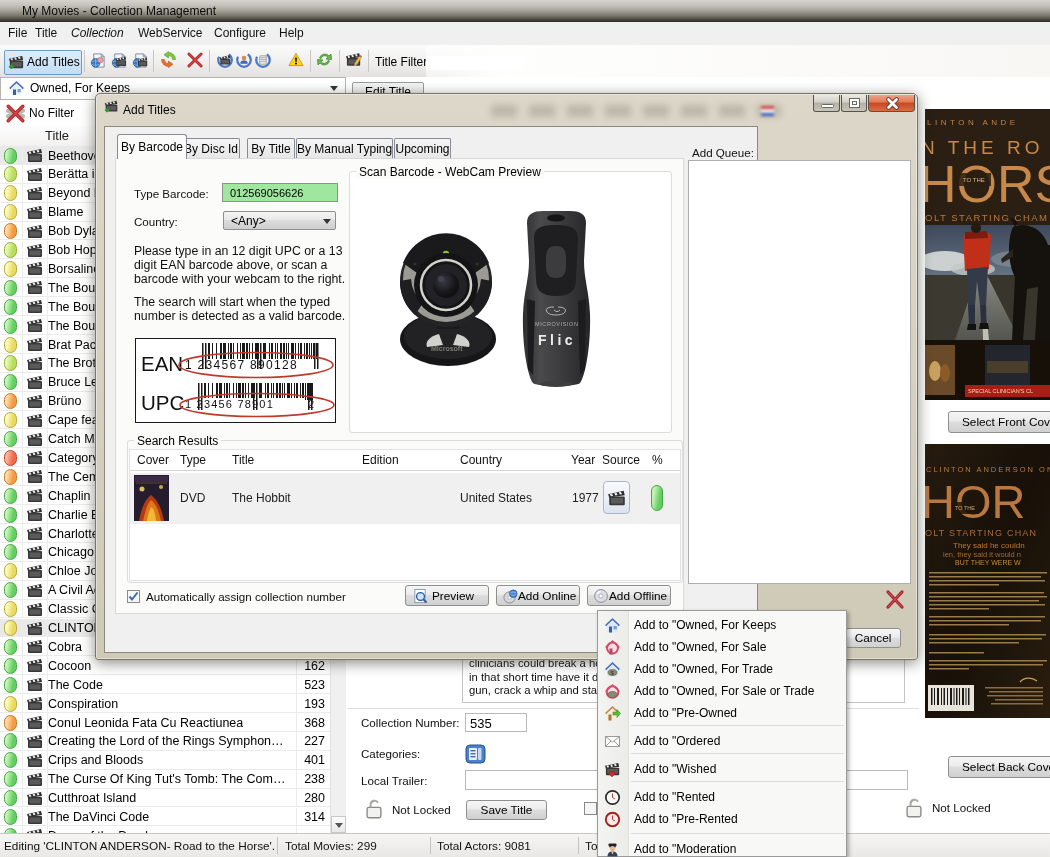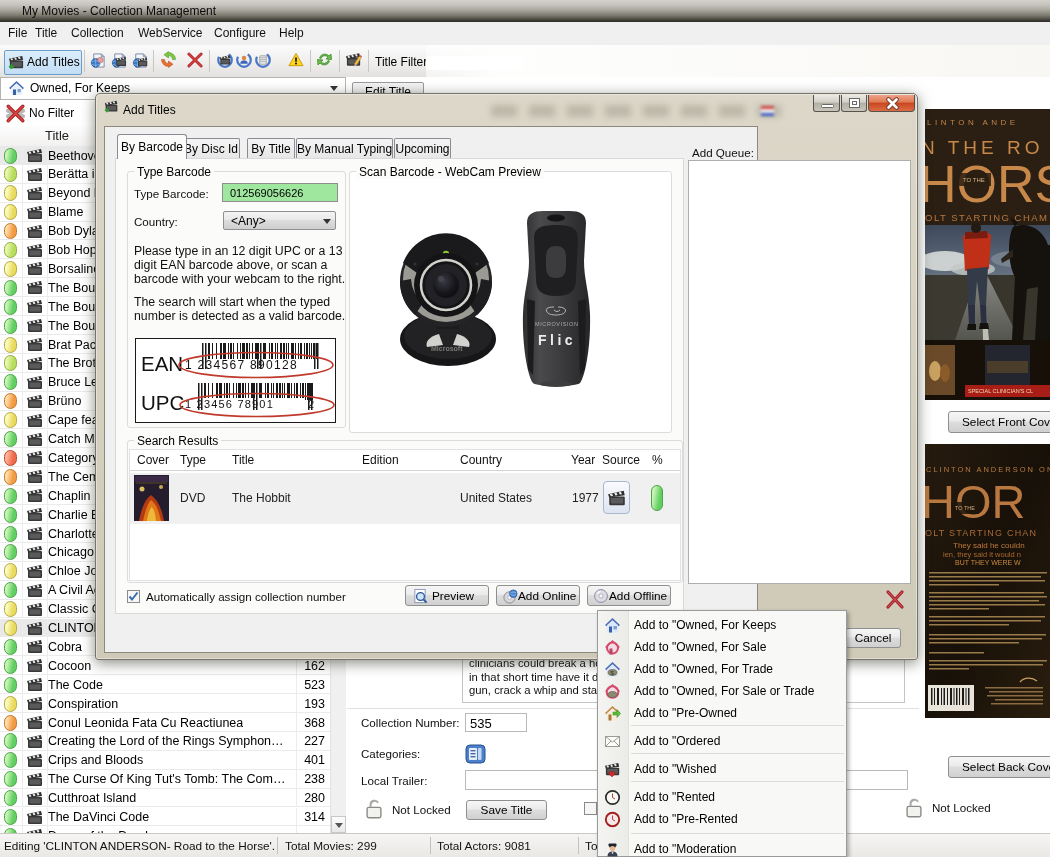--- a/index.html
+++ b/index.html
@@ -82,21 +82,21 @@
 #grip{background:linear-gradient(135deg,transparent 50%,#aaa 50%,#aaa 60%,transparent 60%,transparent 70%,#aaa 70%,#aaa 80%,transparent 80%,transparent 90%,#aaa 90%);}
 </style>
 </head>
 <body>
 
 <div class="abs" id="titlebar"></div>
 <div class="abs" id="titletext">My Movies - Collection Management</div>
 <div class="abs" id="menubar"></div>
 <div class="abs mitem" style="left:8px;">File</div>
 <div class="abs mitem" style="left:35px;">Title</div>
-<div class="abs mitem" style="left:71px;">Collection</div>
+<div class="abs mitem" style="left:71px;font-style:italic;">Collection</div>
 <div class="abs mitem" style="left:138px;">WebService</div>
 <div class="abs mitem" style="left:214px;">Configure</div>
 <div class="abs mitem" style="left:279px;text-align:right;">Help</div>
 <div class="abs" id="toolbar"></div>
 <div class="abs" id="addtitles">
     <span>Add Titles</span>
   <svg style="position:absolute;left:3px;top:3px;" width="17" height="17" viewBox="0 0 18 18">
       <use href="#clap"></use>
       <rect x="0" y="10" width="7" height="7" fill="none"></rect>
       <path d="M1 13.5 L6 13.5 M3.5 11 L3.5 16" stroke="#2aa02a" stroke-width="2"></path>
@@ -595,23 +595,20 @@
   </div>
   <div id="dlgclient">
 
     <div class="tab" style="left:12px;top:7px;width:70px;height:25px;background:#fbfbfa;z-index:3;border-radius:3px 3px 0 0;line-height:24px;">By Barcode</div>
     <div class="tab" style="left:77px;top:11px;width:58px;height:21px;line-height:20px;">By Disc Id</div>
     <div class="tab" style="left:142px;top:11px;width:48px;height:21px;line-height:20px;">By Title</div>
     <div class="tab" style="left:191px;top:11px;width:97px;height:21px;line-height:20px;">By Manual Typing</div>
     <div class="tab" style="left:289px;top:11px;width:57px;height:21px;line-height:20px;">Upcoming</div>
     <div id="tabpage" style="left:10px;top:31px;width:569px;height:456px;"></div>
 
-    <div class="grp" style="left:22px;top:44px;width:219px;height:257px;">
-        <span class="grplab">Type Barcode</span>
-      </div>
     <div class="flabel" style="left:29px;top:60px;">Type Barcode:</div>
     <div class="abs" style="left:117px;top:56px;width:116px;height:19px;background:#9fe69f;border:1px solid #8e8e8e;box-sizing:border-box;font-size:11px;padding:3px 0 0 7px;">012569056626</div>
     <div class="flabel" style="left:29px;top:88px;">Country:</div>
     <div class="abs combo" style="left:118px;top:84px;width:113px;height:19px;">
       <span style="position:absolute;left:7px;top:2px;font-size:12px;">&lt;Any&gt;</span>
       <span class="combarrow"></span>
     </div>
     <div class="flabel" style="left:29px;top:118px;width:215px;line-height:13.9px;font-size:12.3px;white-space:nowrap;">Please type in an 12 digit UPC or a 13<br>digit EAN barcode above, or scan a<br>barcode with your webcam to the right.</div>
     <div class="flabel" style="left:29px;top:169px;width:215px;line-height:13.9px;font-size:12.3px;white-space:nowrap;">The search will start when the typed<br>number is detected as a valid barcode.</div>
 

